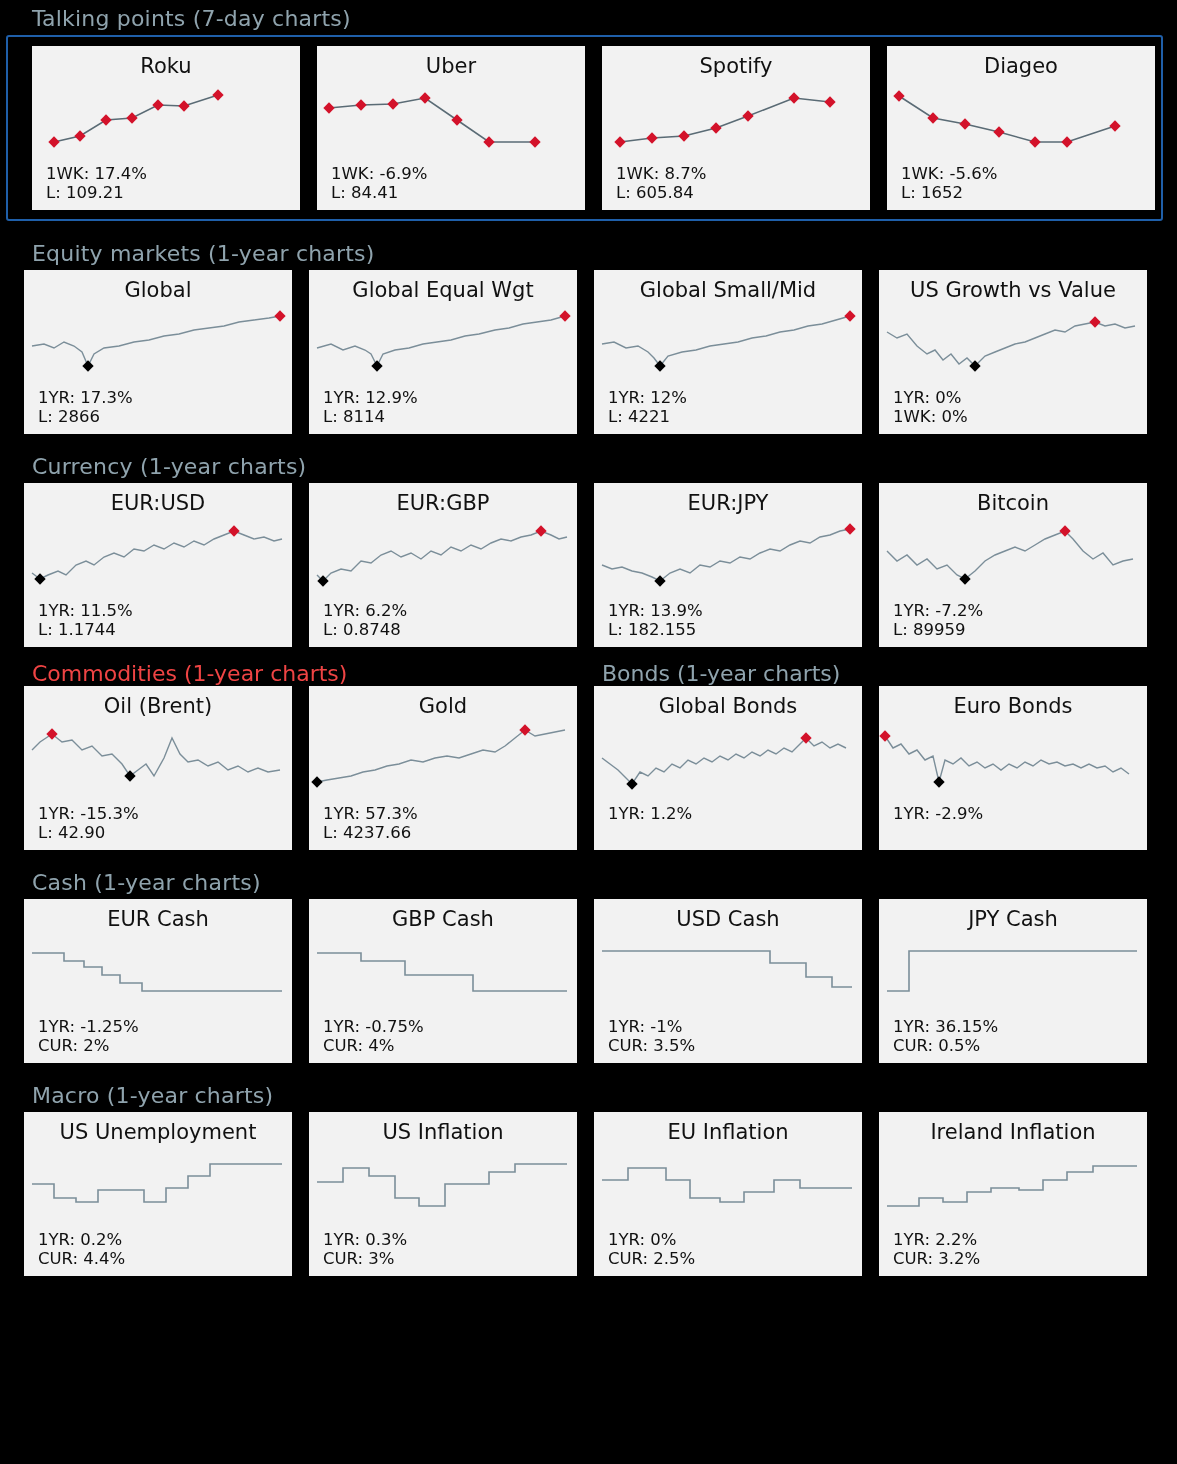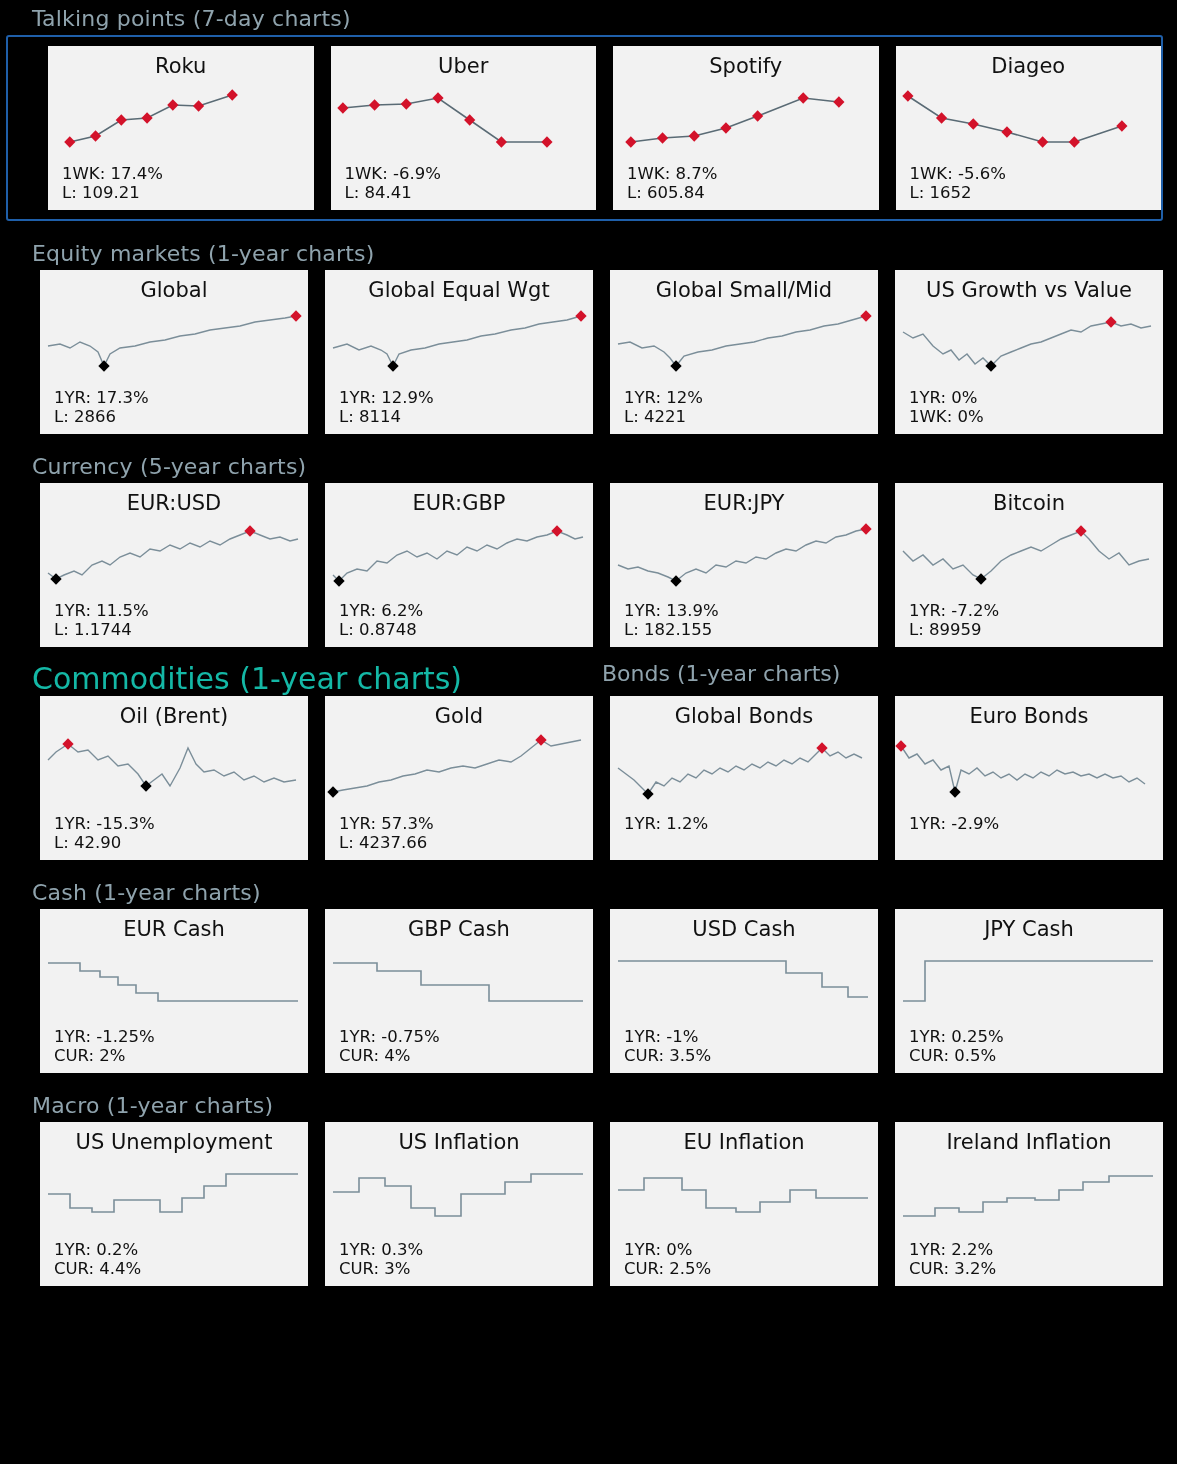--- a/index.html
+++ b/index.html
@@ -16,21 +16,21 @@
     color: #8fa3ad;
     font-size: 22px;
     padding: 6px 0 4px 32px;
     letter-spacing: 0.2px;
     font-family: "DejaVu Sans", sans-serif;
   }
 
   .cards {
     display: flex;
     gap: 17px;
-    padding-left: 40px;
+    padding-left: 24px;
   }
   .card {
     width: 268px;
     background: #f2f2f2;
     box-sizing: border-box;
     padding: 6px 0 0 0;
     display: flex;
     flex-direction: column;
   }
   .card-title {
@@ -56,21 +56,21 @@
     border: 2px solid #1f5fa9;
     border-radius: 3px;
     margin: 0 14px 0 6px;
     padding: 9px 0 9px 0;
   }
   .highlight .cards { }
 
   .spacer-sm { height: 14px; }
 
   .two-col-heads { display:flex; padding-left: 32px; }
-  .two-col-heads .h1 { width: 570px; color:#14b8a6; font-size:30px; }
+  .two-col-heads .h1 { width: 570px; color:#ef4444; font-size:22px; }
   .two-col-heads .h2 { color:#8fa3ad; font-size:22px; }
 </style>
 </head>
 <body>
 
 <div class="page">
 
   <div class="section">
     <div class="section-head">Talking points (7-day charts)</div>
     <div class="highlight">
@@ -233,21 +233,21 @@
           <span>1WK: 0%</span>
         </div>
       </div>
 
     </div>
   </div>
 
   <div class="spacer-sm"></div>
 
   <div class="section">
-    <div class="section-head">Currency (5-year charts)</div>
+    <div class="section-head">Currency (1-year charts)</div>
     <div class="cards">
 
       <div class="card">
         <div class="card-title">EUR:USD</div>
         <div class="chart-area">
           <svg viewBox="0 0 268 78" preserveAspectRatio="none">
             <polyline points="8,56 16,62 24,58 34,54 42,58 52,48 62,44 70,48 80,40 90,36 100,40 110,32 120,34 130,28 140,32 150,26 160,30 170,24 180,28 190,22 200,18 210,14 220,18 230,22 240,20 250,24 258,22" fill="none" stroke="#7b8e99" stroke-width="1.4"></polyline>
             <rect x="12" y="58" width="8" height="8" transform="rotate(45 16 62)" fill="#000"></rect>
             <rect x="206" y="10" width="8" height="8" transform="rotate(45 210 14)" fill="#d3122a"></rect>
           </svg>
@@ -422,21 +422,21 @@
       </div>
 
       <div class="card">
         <div class="card-title">JPY Cash</div>
         <div class="chart-area">
           <svg viewBox="0 0 268 78" preserveAspectRatio="none">
             <polyline points="8,58 30,58 30,18 258,18" fill="none" stroke="#7b8e99" stroke-width="1.6"></polyline>
           </svg>
         </div>
         <div class="card-foot">
-          <span>1YR: 0.25%</span>
+          <span>1YR: 36.15%</span>
           <span>CUR: 0.5%</span>
         </div>
       </div>
 
     </div>
   </div>
 
   <div class="spacer-sm"></div>
 
   <div class="section">

